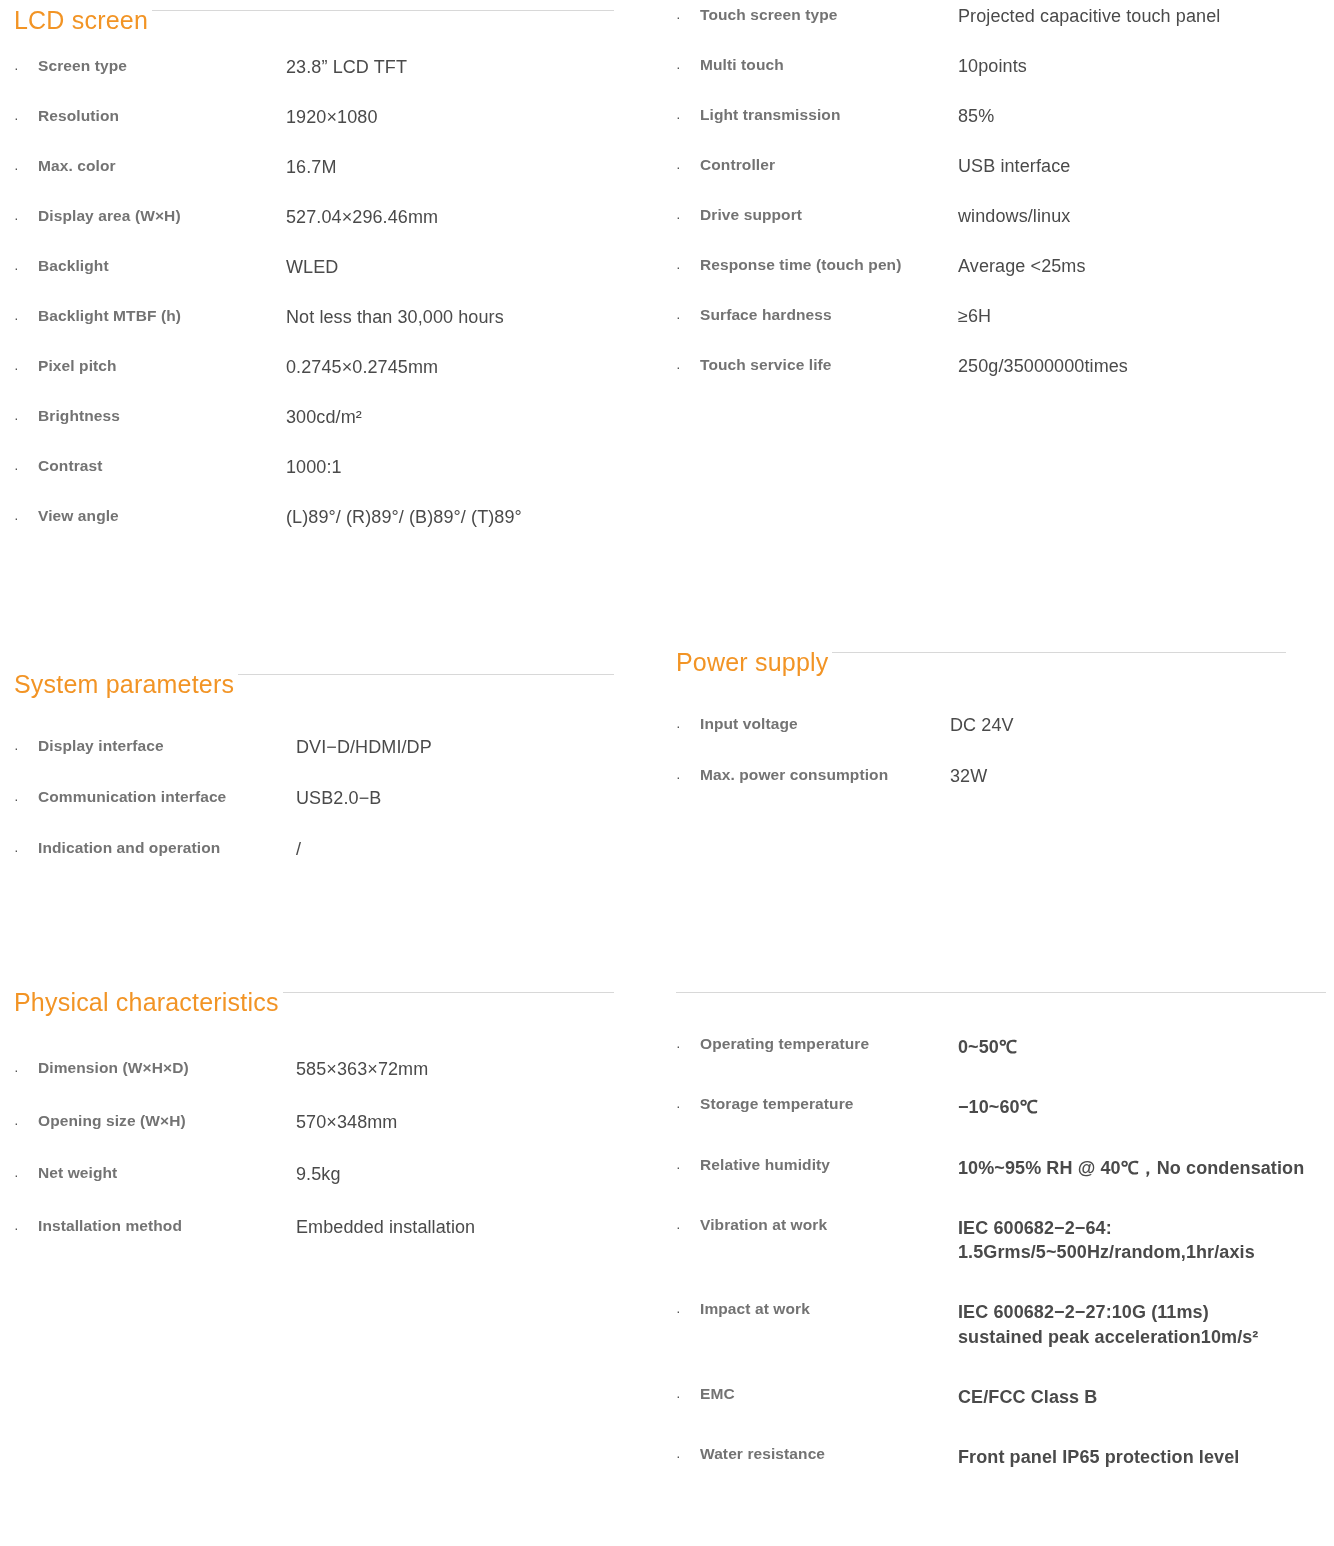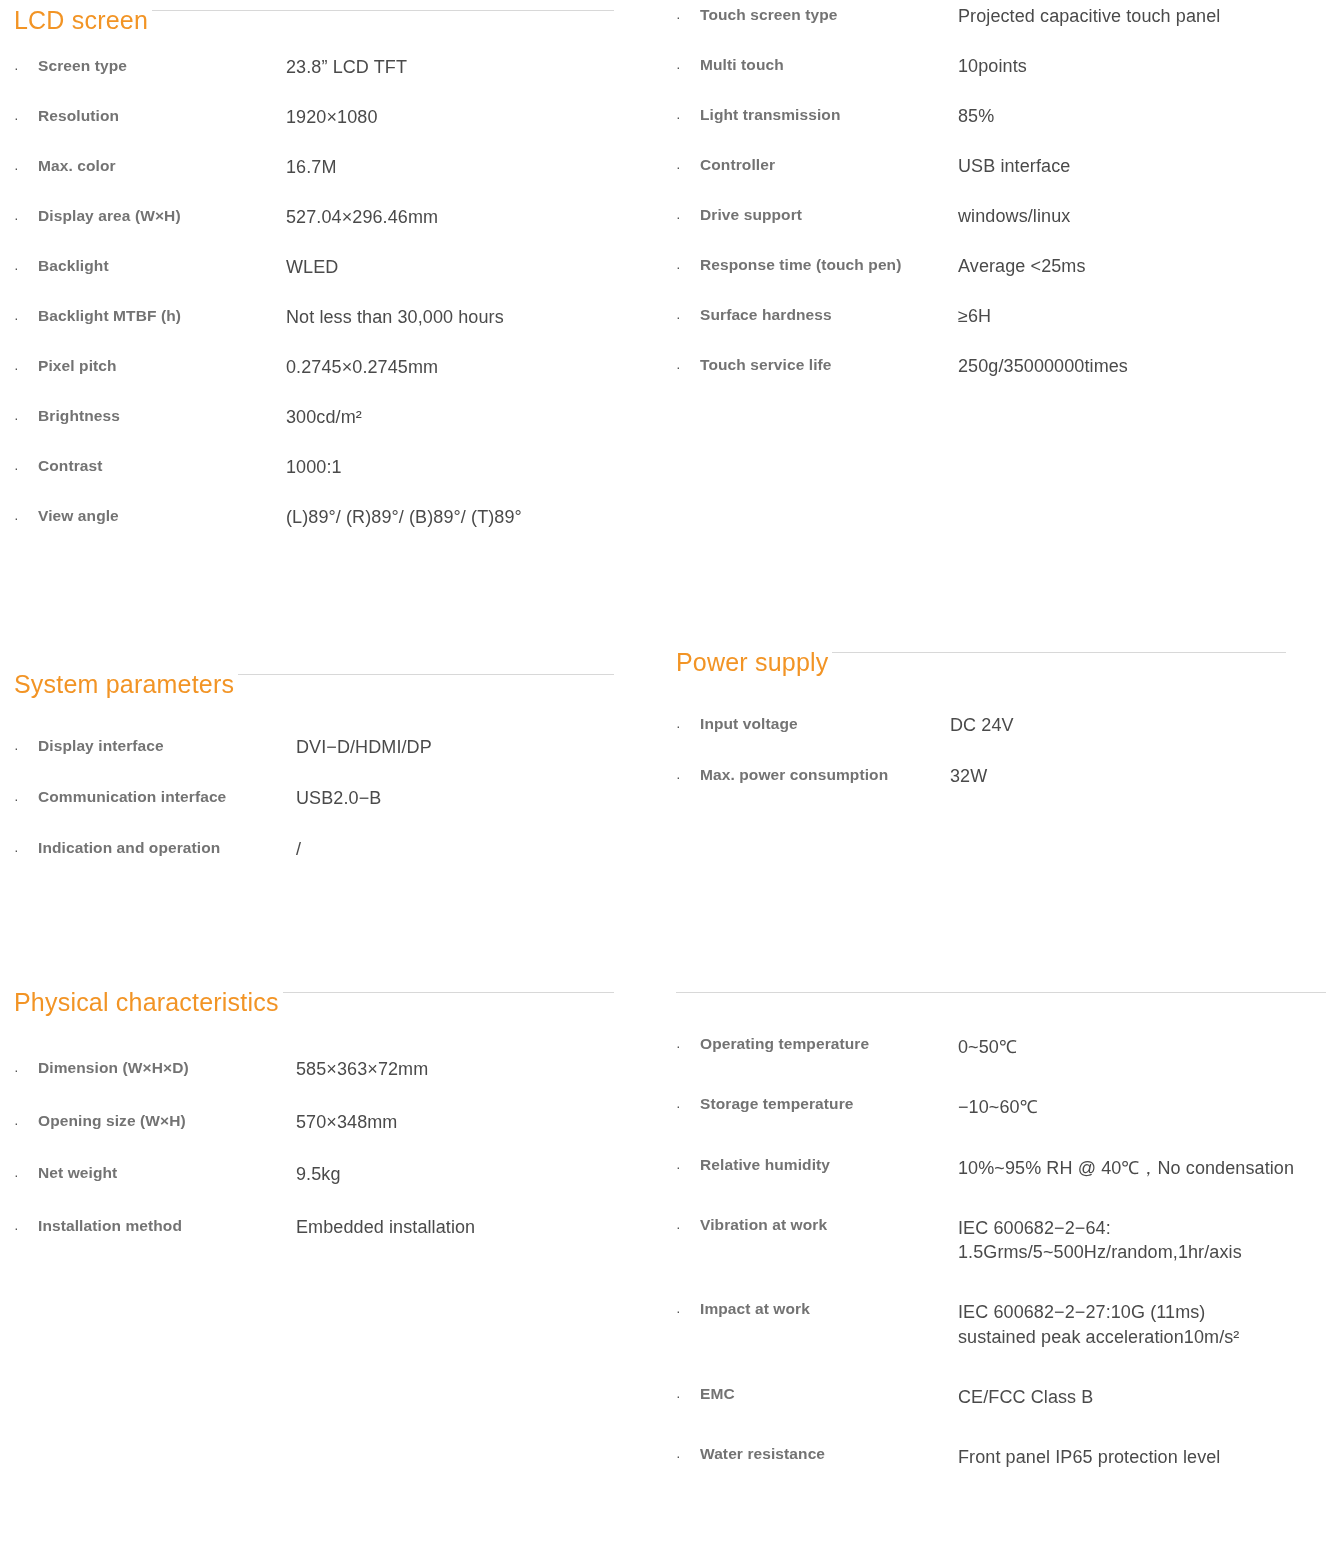--- a/index.html
+++ b/index.html
@@ -107,21 +107,21 @@
   #sec-touch tr.item td { padding-bottom: 29px !important; }
   #sec-system tr.item td { padding-bottom: 30px !important; }
   #sec-power tr.item td { padding-bottom: 30px !important; }
   #sec-physical tr.item td { padding-bottom: 31px !important; }
   #sec-env tr.item td { padding-bottom: 36px !important; }
 
   #sec-lcd .sec-head, #sec-touch .sec-head { margin-bottom: 22px; }
   #sec-system .sec-head, #sec-power .sec-head { margin-bottom: 38px; }
   #sec-physical .sec-head, #sec-env .sec-head { margin-bottom: 42px; }
 
-  #sec-env .row-value { line-height: 1.35; }
+  #sec-env .row-value { line-height: 1.35; font-weight: bold; }
   #sec-physical .row-value, #sec-physical .row-label { line-height: 1.2; }
 </style>
 </head>
 <body>
 
 <div class="sheet">
 
   <div class="section" id="sec-lcd">
     <div class="sec-head">
       <div class="sec-title">LCD screen</div>

